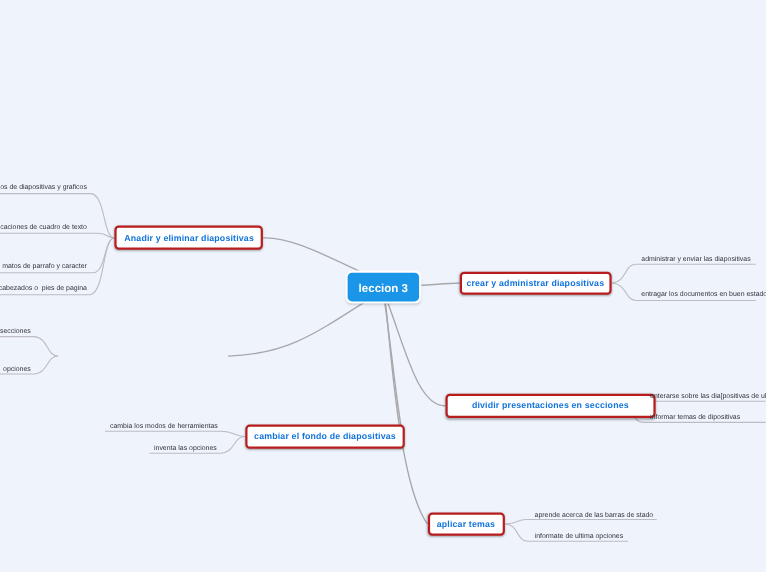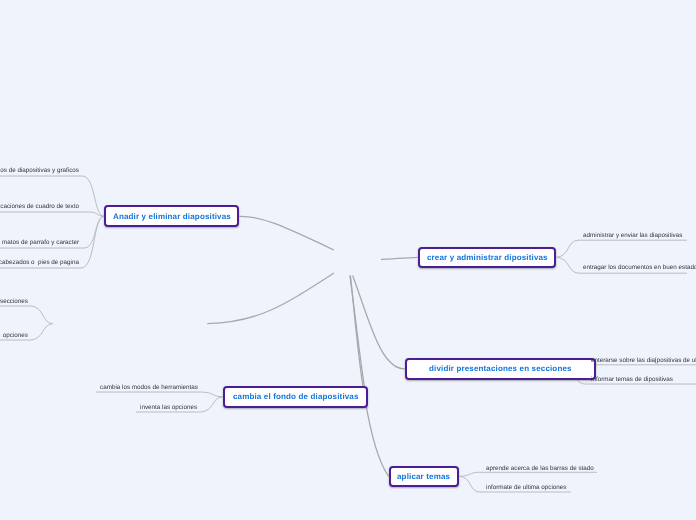--- a/index.html
+++ b/index.html
@@ -8,21 +8,21 @@
        font-family:"Liberation Sans",sans-serif;
        -webkit-font-smoothing:antialiased;text-rendering:geometricPrecision;}
   #map{position:relative;width:696px;height:520px;}
   svg.layer{position:absolute;left:0;top:0;width:696px;height:520px;}
   .node{position:absolute;box-sizing:border-box;display:flex;align-items:center;
         justify-content:center;white-space:nowrap;}
   .node span,.leaf{will-change:transform;}
   .root{background:#1b95e8;color:#ffffff;border-radius:4px;padding-top:2px;
         font-weight:bold;font-size:10.5px;letter-spacing:0px;
         box-shadow:0 0 0 2px #ffffff, 0 2px 3px rgba(0,0,0,.30);}
-  .lvl1{background:#ffffff;color:#1273dd;border:2px solid #4c1d95;border-radius:4px;
+  .lvl1{background:#ffffff;color:#1273dd;border:2px solid #b91c1c;border-radius:4px;
         font-weight:bold;font-size:8px;letter-spacing:.15px;
         box-shadow:0 1px 2px rgba(0,0,0,.30);}
   .leaf{position:absolute;color:#33333b;font-size:6.3px;white-space:pre;
         line-height:11px;height:11px;}
   .leaf.r{text-align:right;transform:translateX(-100%);}
 </style>
 </head>
 <body>
 
 <div id="map">
@@ -46,31 +46,34 @@
     <g fill="none" stroke="#a8a8aa" stroke-width="1.25">
       <path d="M239.3,216.3 C264.9,215.5 295.4,232.1 334,250"></path>
       <path d="M381,259.4 C392,259.2 404,257.6 417.7,257.3"></path>
       <path d="M207.3,323.7 C258.7,322.0 281.7,306.6 334,273"></path>
       <path d="M352.6,275.5 C368.6,317.7 380.3,369.6 404.8,368.8"></path>
       <path d="M349.8,275.5 C353.5,300 360,360 364.5,387"></path>
       <path d="M350.4,275.5 C354.5,305 362,440 388.6,476.3"></path>
     </g>
   </svg>
 
+  <div class="node root" style="left:316.0px;top:248.0px;width:65.0px;height:26.0px;">
+    <span>leccion 3</span>
+    </div>
   <div class="node lvl1" style="left:103.9px;top:205.4px;width:135.4px;height:21.6px;">
     <span>Anadir y eliminar diapositivas</span>
     </div>
   <div class="node lvl1" style="left:417.7px;top:246.5px;width:138.7px;height:21.5px;">
-    <span>crear y administrar dipositivas</span>
+    <span>crear y administrar diapositivas</span>
     </div>
   <div class="node lvl1" style="left:404.8px;top:358.0px;width:191px;height:21.5px;">
     <span>dividir presentaciones en secciones</span>
     </div>
   <div class="node lvl1" style="left:222.7px;top:386.0px;width:145.5px;height:21.5px;">
-    <span>cambia el fondo de diapositivas</span>
+    <span>cambiar el fondo de diapositivas</span>
     </div>
   <div class="node lvl1" style="left:388.6px;top:465.5px;width:70.8px;height:21.5px;">
     <span>aplicar temas</span>
     </div>
 
   <div class="leaf r" style="left:79.0px;top:165.3px;">os de diapositivas y graficos</div>
   <div class="leaf r" style="left:79.0px;top:201.3px;">caciones de cuadro de texto</div>
   <div class="leaf r" style="left:79.0px;top:237.3px;">matos de parrafo y caracter</div>
   <div class="leaf r" style="left:79.0px;top:257.3px;">cabezados o  pies de pagina</div>
   <div class="leaf r" style="left:27.9px;top:296.3px;">secciones</div>

